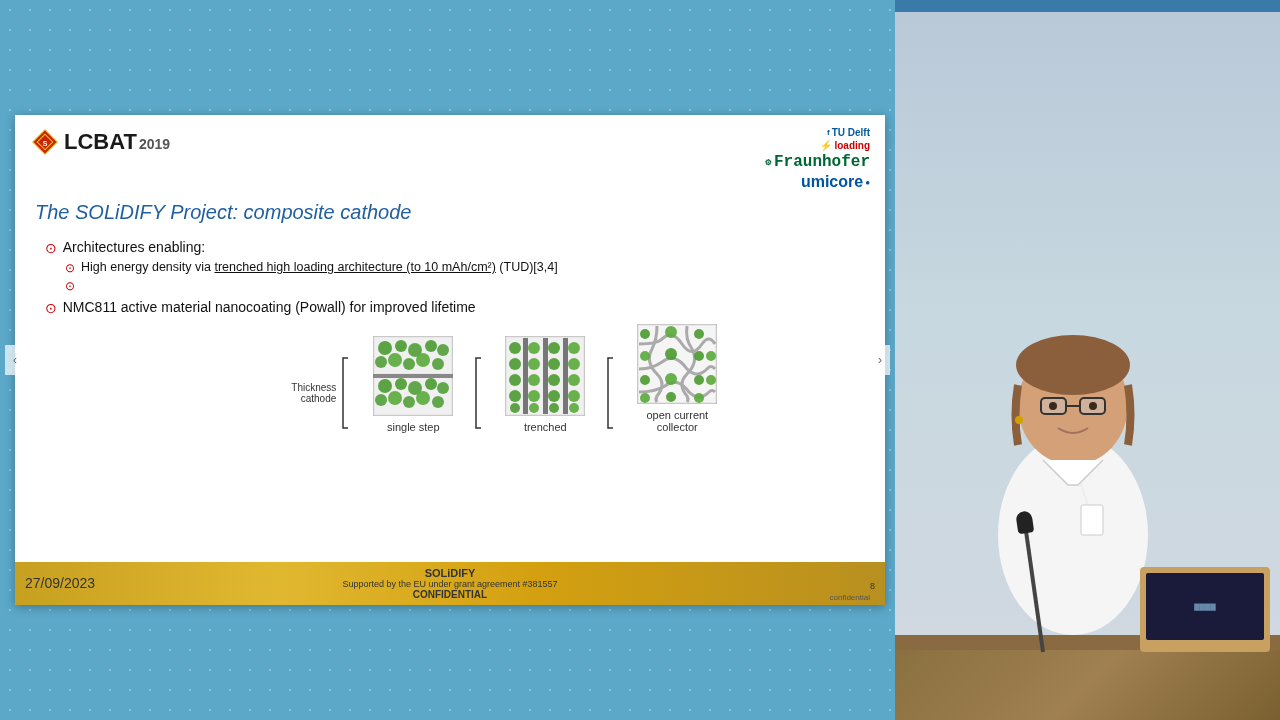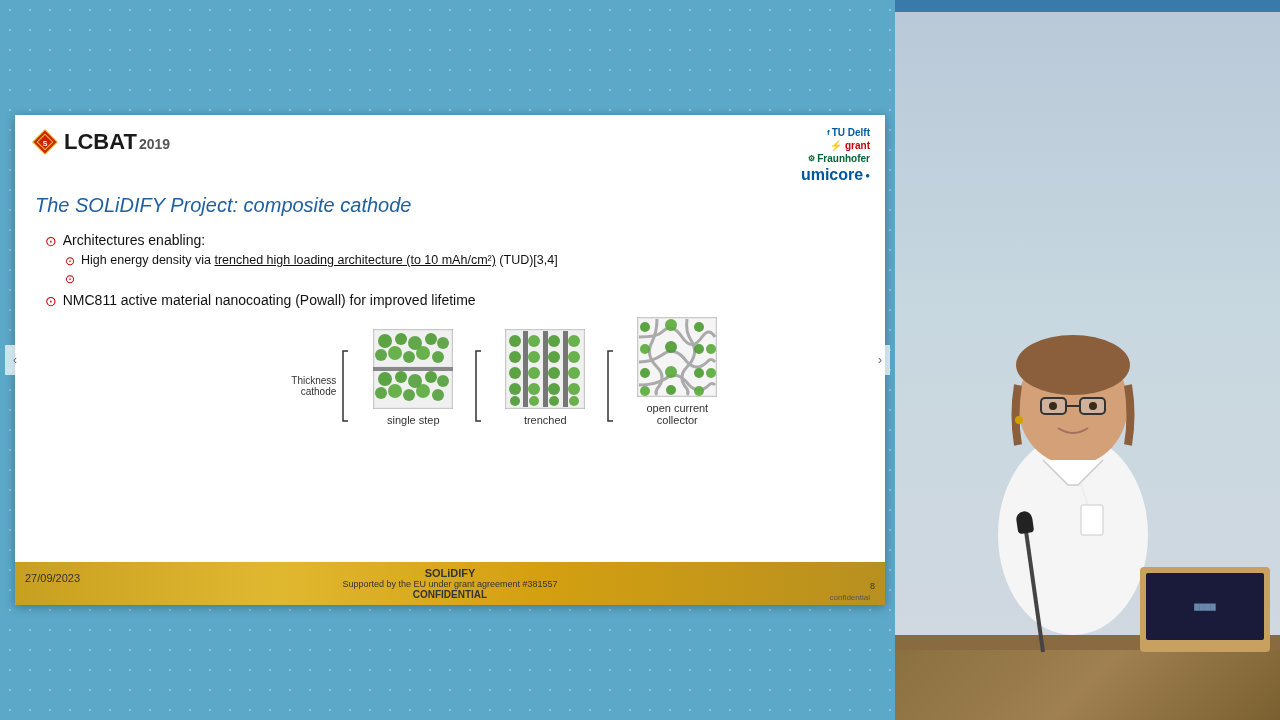--- a/index.html
+++ b/index.html
@@ -223,22 +223,22 @@
 
     .footer-confidential {
       font-size: 10px;
       font-weight: bold;
       color: #333;
     }
 
     .footer-date {
       position: absolute;
       left: 10px;
-      bottom: 21px;
-      font-size: 11px;
+      bottom: 14px;
+      font-size: 14px;
       color: #333;
     }
 
     .footer-page {
       position: absolute;
       right: 10px;
       bottom: 14px;
       font-size: 9px;
       color: #333;
     }
@@ -357,25 +357,25 @@
           </div>
         </div>
 
         <div class="partner-logos">
           <div class="partner-logo-item">
             <span style="color:#005a9c;font-size:8px;">f</span>
             <span style="color:#005a9c;font-weight:bold;font-size:10px;">TU Delft</span>
           </div>
           <div class="partner-logo-item">
             <span style="color:#cc0000;font-size:10px;">⚡</span>
-            <span style="color:#cc0000;font-weight:bold;font-size:10px;">grant</span>
+            <span style="color:#cc0000;font-weight:bold;font-size:10px;">loading</span>
           </div>
           <div class="partner-logo-item">
             <span style="color:#006633;font-size:8px;">⚙</span>
-            <span style="color:#006633;font-size:10px;">Fraunhofer</span>
+            <span style="color:#006633;font-size:16px;font-family:Liberation Mono, monospace;">Fraunhofer</span>
           </div>
           <div class="partner-logo-item">
             <span style="color:#0055a0;font-size:16px;">umicore</span>
             <span style="color:#0055a0;font-size:8px;">●</span>
           </div>
         </div>
       </div>
 
       <div class="slide-title">The SOLiDIFY Project: composite cathode</div>
 

